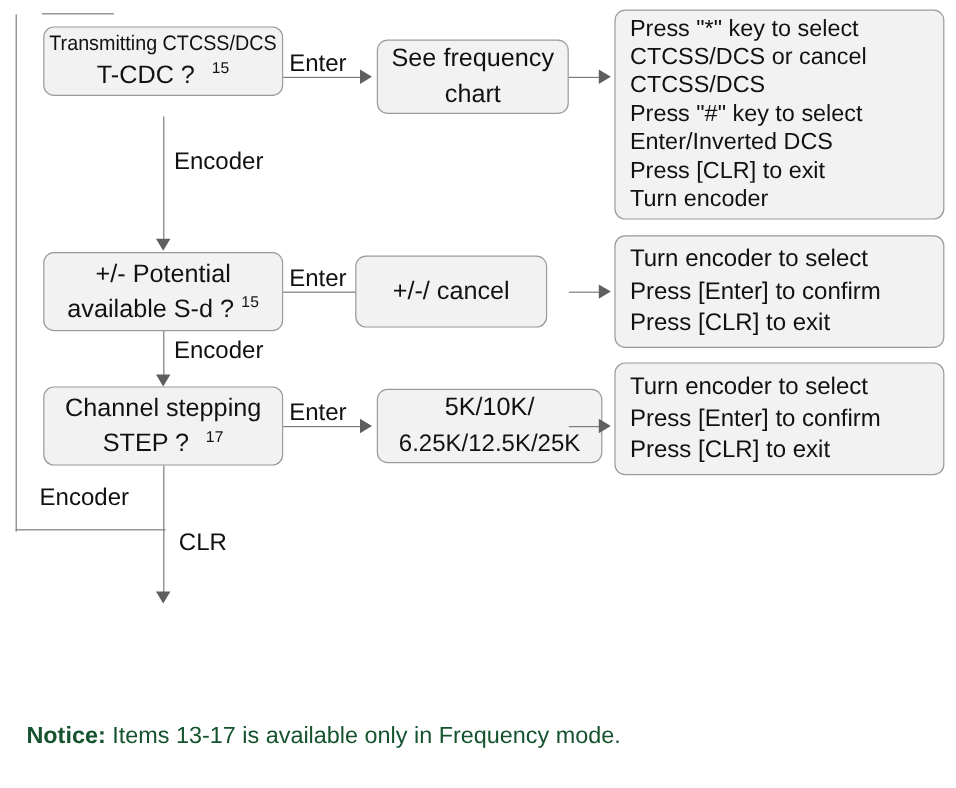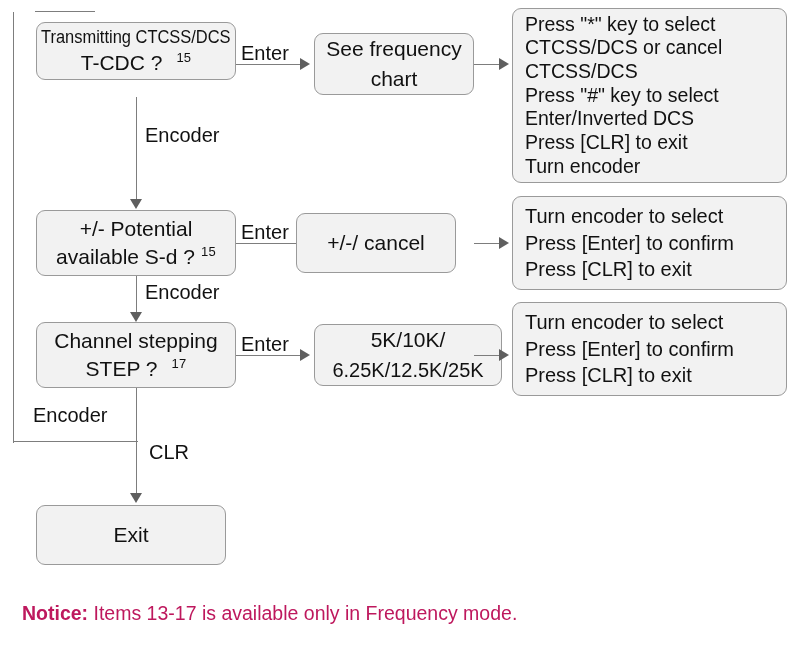--- a/index.html
+++ b/index.html
@@ -121,21 +121,21 @@
     position: absolute;
     font-size: 20px;
     color: #111111;
     white-space: nowrap;
   }
 
   
   .notice {
     position: absolute;
     font-size: 19.5px;
-    color: #be185d;
+    color: #14532d;
     white-space: nowrap;
   }
   .notice b {
     font-weight: bold;
   }
 </style>
 </head>
 <body>
 
 <div id="canvas">
@@ -223,19 +223,16 @@
     <span class="ln">Press [Enter] to confirm</span>
     <span class="ln">Press [CLR] to exit</span>
   </div>
 
   <div class="vline" style="left:136px; top:388px; height:110px;"></div>
   <div class="arrow-d" style="left:130px; top:493px;"></div>
   <div class="edge-label" style="left:149px; top:441px;">CLR</div>
 
   <div class="edge-label" style="left:33px; top:404px;">Encoder</div>
 
-  <div class="node exit-node" style="left:36px; top:505px; width:190px; height:60px;">
-    <span class="ln">Exit</span>
-  </div>
 
   <div class="notice" style="left:22px; top:602px;"><b>Notice:</b><span> Items 13-17 is available only in Frequency mode.</span></div>
 
 </div>
 
 </body></html>

